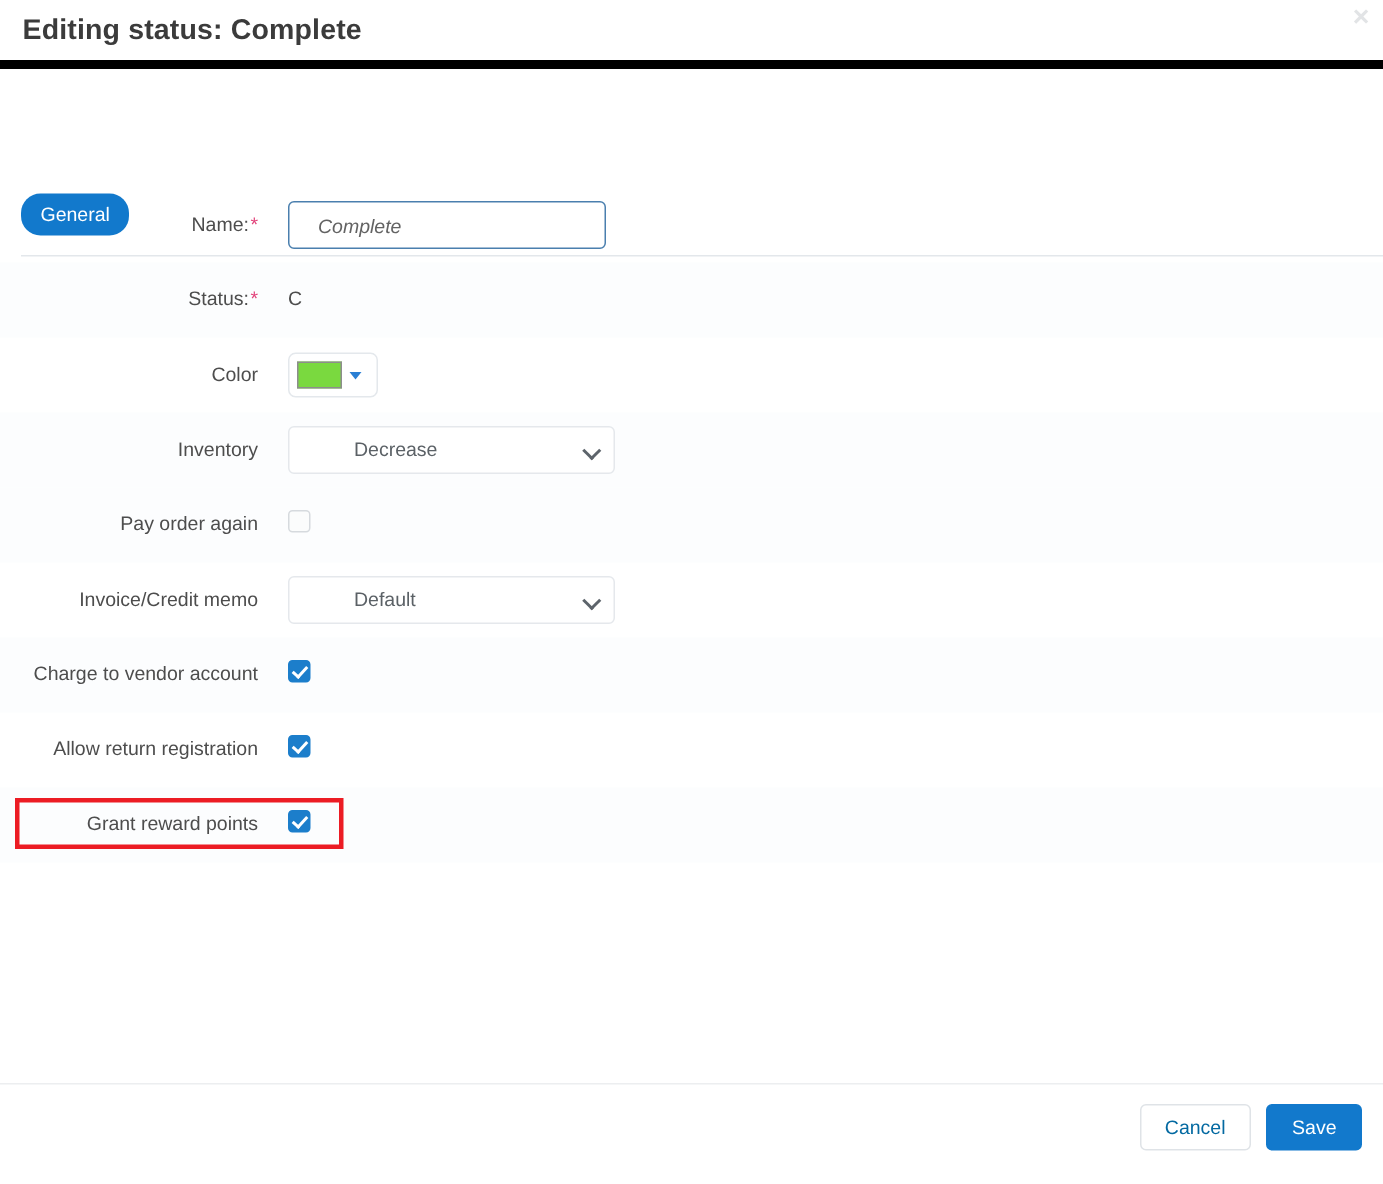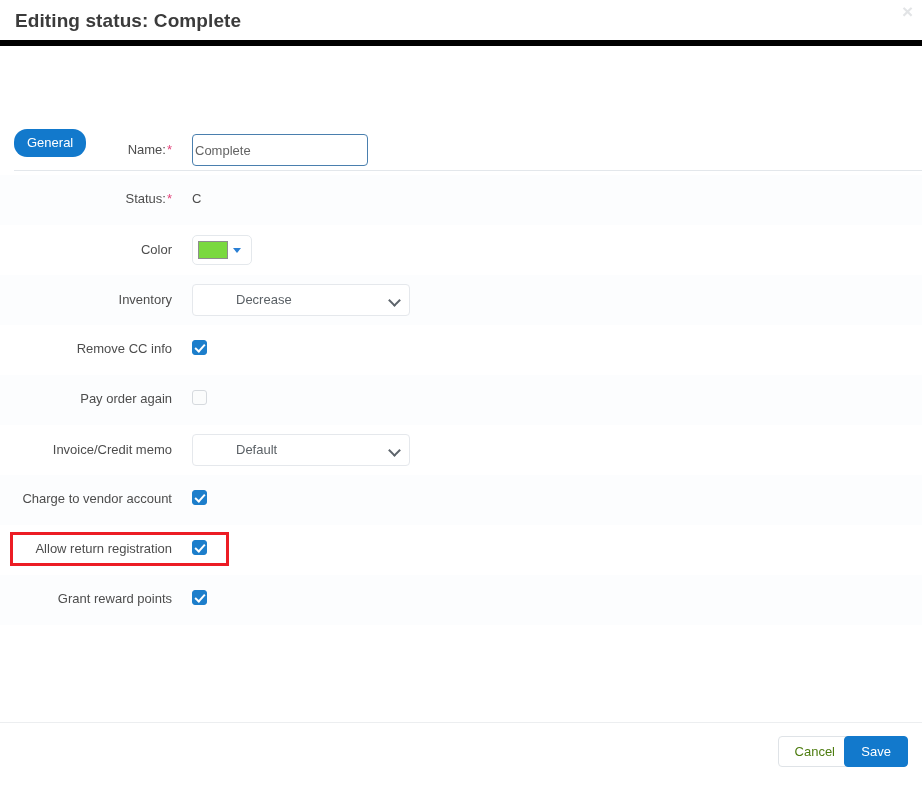--- a/index.html
+++ b/index.html
@@ -105,31 +105,32 @@
     font-weight: normal;
   }
 
   .row-control {
     position: absolute;
     left: 192px;
   }
 
   
   .text-input {
-    width: 176px;
+    width: 212px;
     height: 32px;
     box-sizing: border-box;
     border: 1px solid #4a7fae;
     border-radius: 4px;
-    padding: 0 2px;
+    padding: 0 19px;
     font-size: 13px;
     color: #636363;
     background: #ffffff;
     font-family: "Liberation Sans", sans-serif;
     outline: none;
+    font-style: italic;
   }
 
   
   .static-value {
     font-size: 13px;
     color: #4d4d4d;
   }
 
   
   .color-picker {
@@ -249,24 +250,24 @@
     height: 31px;
     border-radius: 4px;
     font-size: 13px;
     cursor: pointer;
     font-family: "Liberation Sans", sans-serif;
     padding: 0 16px;
     line-height: 29px;
     box-sizing: border-box;
   }
   .btn-cancel {
-    right: 56px;
+    right: 74px;
     background: #ffffff;
     border: 1px solid #dfe3e7;
-    color: #4d7c0f;
+    color: #0369a1;
   }
   .btn-save {
     right: 0px;
     background: #1279cc;
     border: 1px solid #1279cc;
     color: #ffffff;
   }
   .footer-inner {
     position: absolute;
     left: 14px;
@@ -308,24 +309,20 @@
     </div>
     <div class="form-row tint">
       <div class="row-label" style="top: 17px;">Inventory</div>
       <div class="row-control" style="top: 9px;">
         <div class="select-box">
           <span class="select-text">Decrease</span>
           <span class="select-caret"></span>
         </div>
       </div>
     </div>
-    <div class="form-row">
-      <div class="row-label" style="top: 16px;">Remove CC info</div>
-      <div class="row-control" style="top: 15px;"><span class="cb on"></span></div>
-    </div>
     <div class="form-row tint">
       <div class="row-label" style="top: 16px;">Pay order again</div>
       <div class="row-control" style="top: 15px;"><span class="cb off"></span></div>
     </div>
     <div class="form-row">
       <div class="row-label" style="top: 17px;">Invoice/Credit memo</div>
       <div class="row-control" style="top: 9px;">
         <div class="select-box">
           <span class="select-text">Default</span>
           <span class="select-caret"></span>

